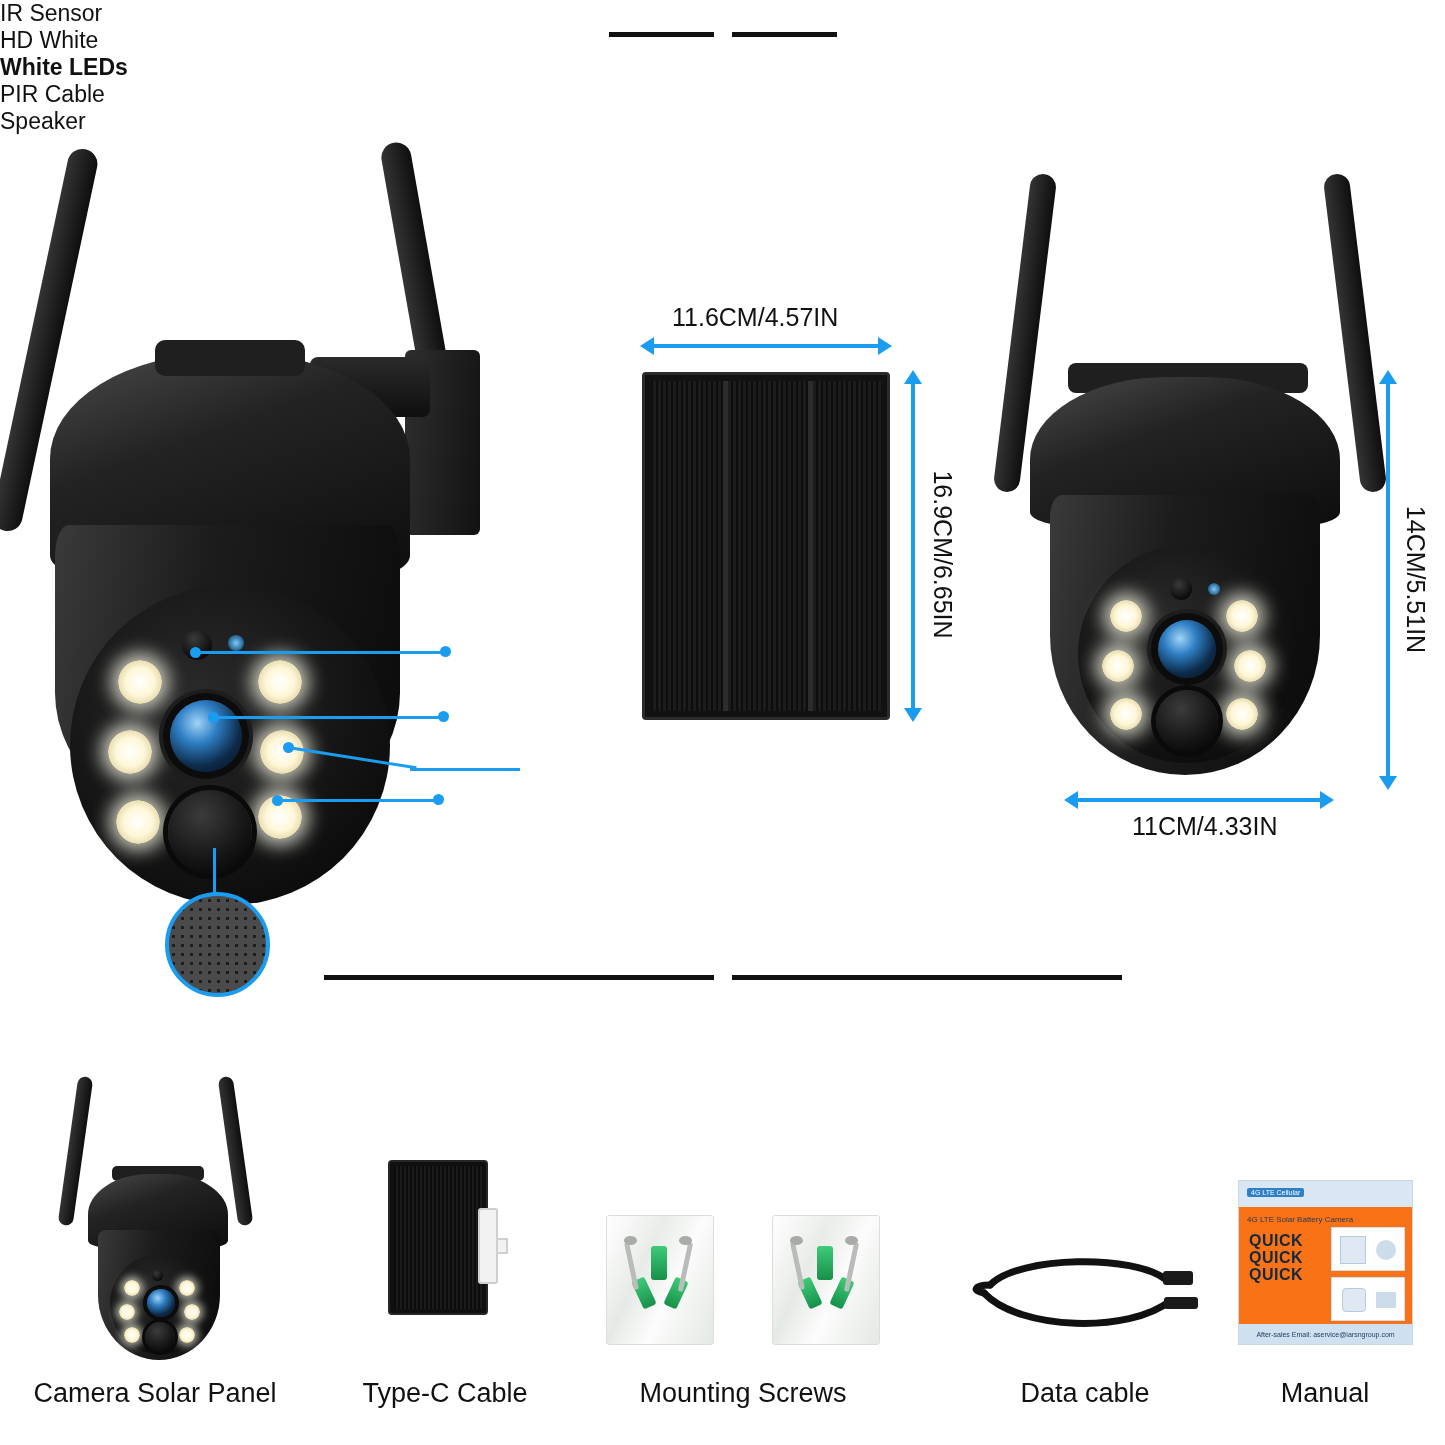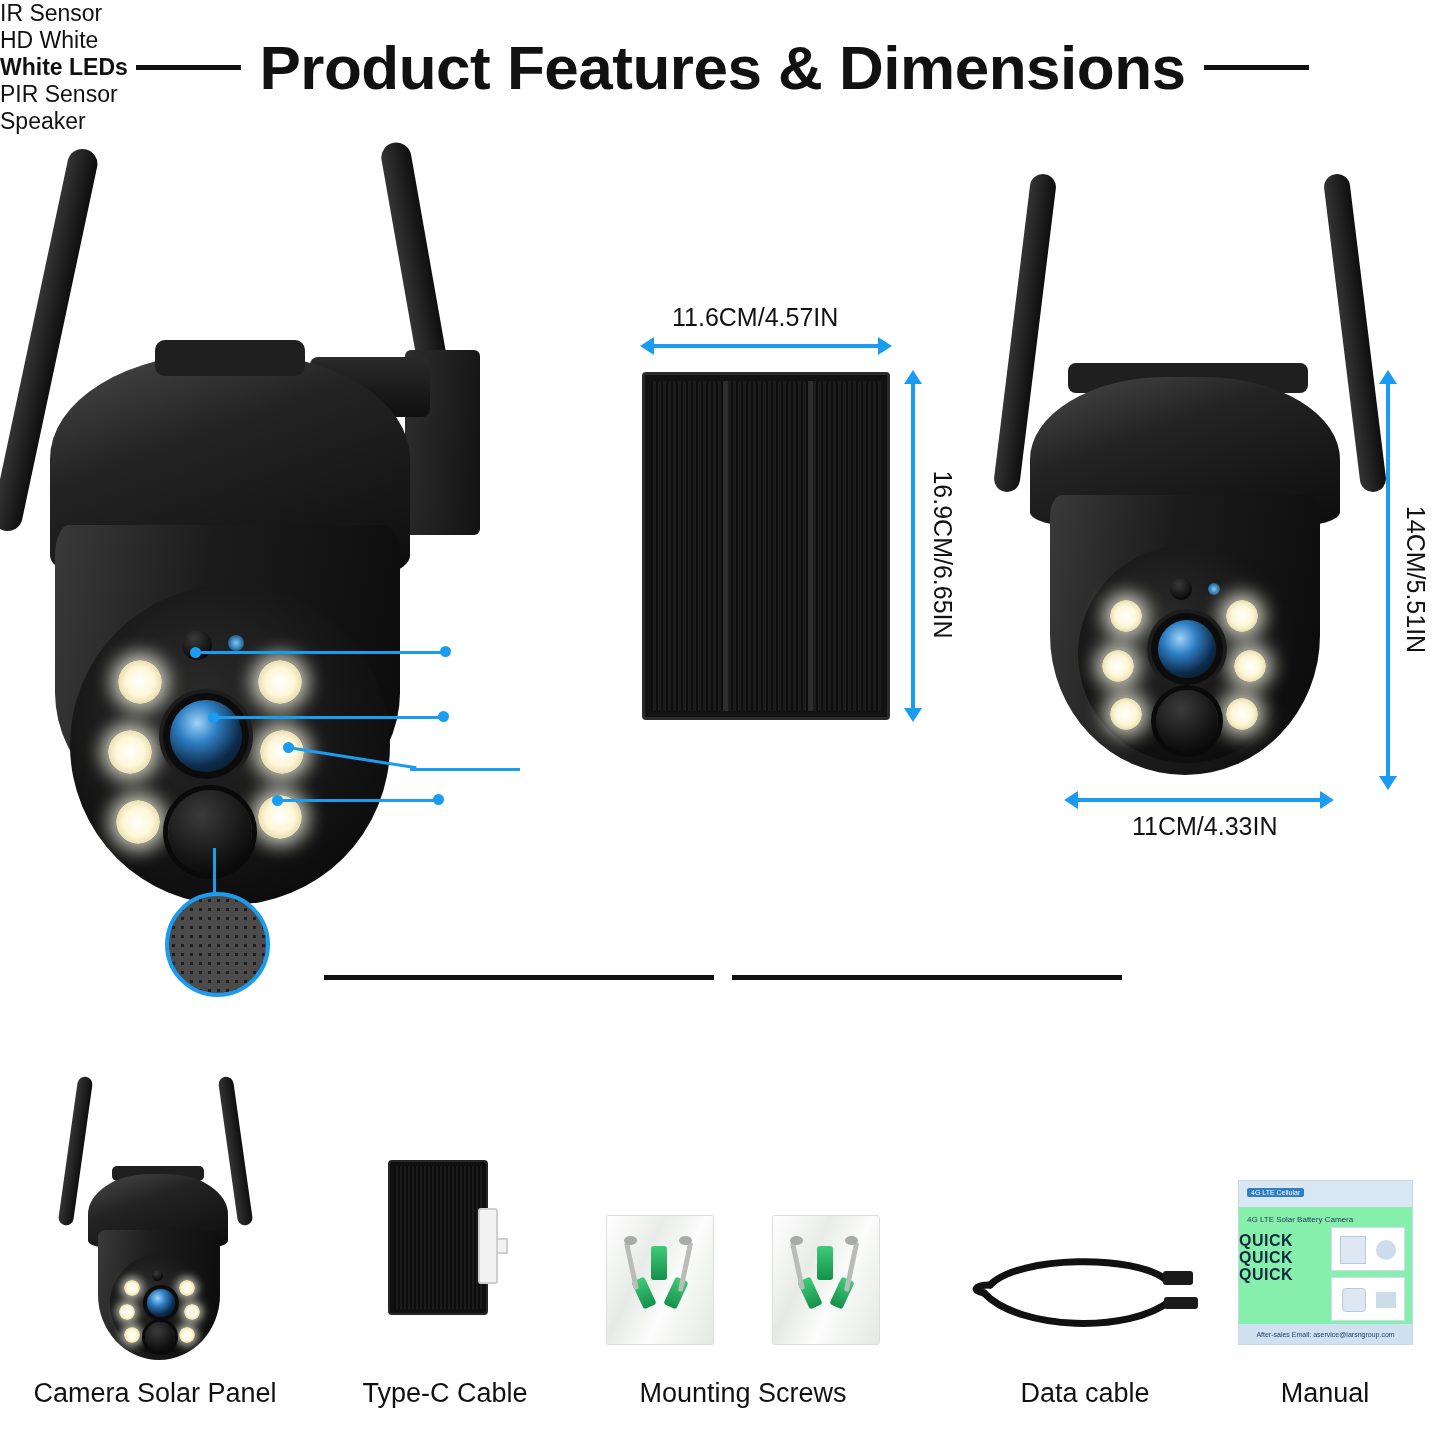--- a/index.html
+++ b/index.html
@@ -189,21 +189,21 @@
   }
   .scr {
     position:absolute; background:#b9bcb9; border-radius:2px;
   }
   .scr-head { position:absolute; background:#a8aba8; border-radius:50%; }
 
   .cable-svg { position:absolute; }
 
   .manual {
     position:absolute;
-    background:#86efac;
+    background:#f97316;
     border:1px solid #c9d8e8;
     overflow:hidden;
   }
   .manual .topbar { position:absolute; left:0; right:0; top:0; height:26px; background:#d9e7f5; }
   .manual .badge {
     position:absolute; background:#2f7fc4; color:#fff;
     font-size:7px; padding:1px 4px; border-radius:2px;
   }
   .manual .m-line { position:absolute; font-size:8px; color:#243b55; white-space:nowrap; }
   .manual .qs {
@@ -216,21 +216,20 @@
   .manual .footer {
     position:absolute; left:0; right:0; bottom:0; height:20px; background:#cfe0f1;
     font-size:7px; color:#1d3a58; display:flex; align-items:center; justify-content:center;
   }
 </style>
 </head>
 <body>
 
 <div class="section-head" id="head-features">
   <div class="rule"></div>
-  <div class="title">Product Features &amp; Dimensions</div>
   <div class="rule"></div>
 </div>
 
 <div class="camera" style="left:10px; top:135px; width:520px; height:760px;">
 
   <div class="ant" style="left:20px; top:10px; width:30px; height:390px; transform:rotate(12deg); border-radius:15px;
               background:linear-gradient(90deg,#343434,#0e0e0e);"></div>
   <div class="ant" style="left:400px; top:5px; width:30px; height:360px; transform:rotate(-10deg); border-radius:15px;
               background:linear-gradient(90deg,#343434,#0e0e0e);"></div>
 
@@ -273,21 +272,21 @@
 <div class="lbl" style="left:460px; top:704px;">HD White</div>
 
 <div class="c-dot" style="left:283px; top:742px;"></div>
 <div class="c-line" style="left:288px; top:746px; width:130px; transform:rotate(9deg); transform-origin:left center;"></div>
 <div class="c-line" style="left:410px; top:768px; width:110px;"></div>
 <div class="lbl lbl-b" style="left:530px; top:758px;">White LEDs</div>
 
 <div class="c-dot" style="left:272px; top:795px;"></div>
 <div class="c-line" style="left:277px; top:799px; width:160px;"></div>
 <div class="c-dot" style="left:433px; top:794px;"></div>
-<div class="lbl" style="left:455px; top:788px;">PIR Sensor</div>
+<div class="lbl" style="left:455px; top:788px;">PIR Cable</div>
 
 <div class="c-line" style="left:213px; top:848px; width:3px; height:48px; background:#1a9cf0;"></div>
 <div class="speaker" style="left:165px; top:892px; width:105px; height:105px;">
   <div class="mesh"></div>
 </div>
 <div class="lbl" style="left:286px; top:938px;">Speaker</div>
 
 <div class="panel" style="left:642px; top:372px; width:248px; height:348px;">
   <div class="cells"></div>
   <div class="seam" style="left:78px;"></div>
@@ -412,21 +411,21 @@
   <path d="M24 48 C 12 46, 14 40, 30 40" stroke="#111" stroke-width="7" fill="none" stroke-linecap="round"></path>
   <rect x="203" y="26" width="30" height="14" rx="3" fill="#1a1a1a"></rect>
   <rect x="204" y="52" width="34" height="12" rx="3" fill="#1a1a1a"></rect>
 </svg>
 <div class="item-cap" style="left:940px; top:1378px; width:290px;">Data cable</div>
 
 <div class="manual" style="left:1238px; top:1180px; width:175px; height:165px;">
   <div class="topbar"></div>
   <div class="badge" style="left:8px; top:7px;">4G LTE Cellular</div>
   <div class="m-line" style="left:8px; top:34px;">4G LTE Solar Battery Camera</div>
-  <div class="qs" style="left:0; top:52px;">
+  <div class="qs" style="left:10px; top:52px;">
     <div>QUICK</div>
     <div>QUICK</div>
     <div>QUICK</div>
   </div>
   <div class="pic" style="left:92px; top:46px; width:74px; height:44px;">
     <div class="abs" style="left:8px; top:8px; width:26px; height:28px; background:#dfe8f2; border:1px solid #b8cadd;"></div>
     <div class="abs" style="left:44px; top:12px; width:20px; height:20px; background:#cddcea; border-radius:50% 50% 50% 50%;"></div>
   </div>
   <div class="pic" style="left:92px; top:96px; width:74px; height:44px;">
     <div class="abs" style="left:10px; top:10px; width:24px; height:24px; background:#dfe8f2; border:1px solid #b8cadd; border-radius:4px;"></div>

